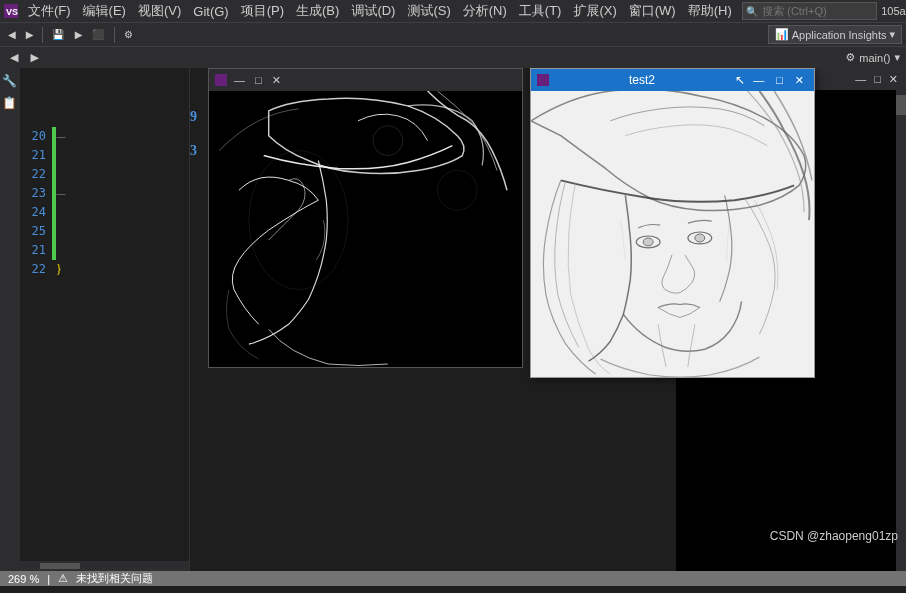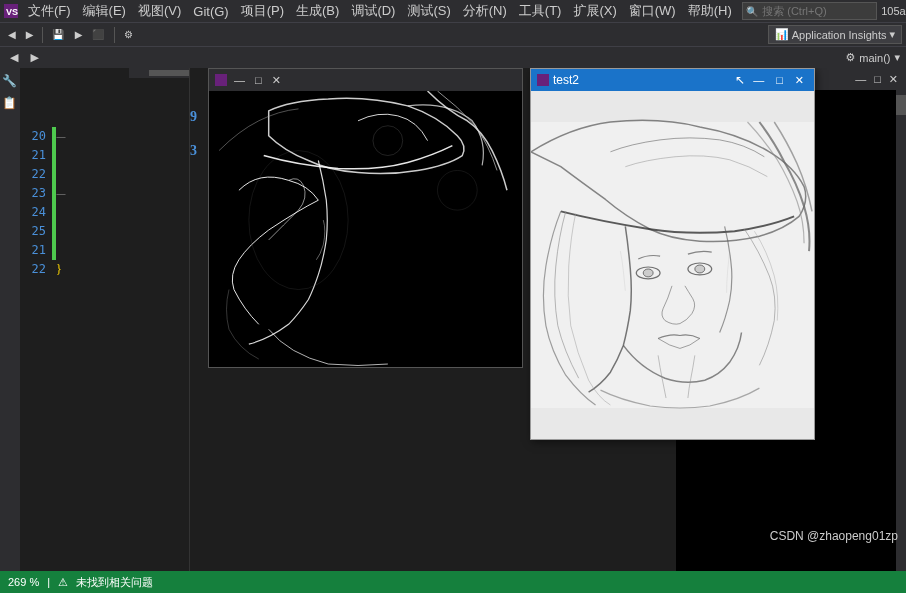--- a/index.html
+++ b/index.html
@@ -155,22 +155,22 @@
     }
     .sidebar-icon {
       color: #858585;
       font-size: 12px;
       cursor: pointer;
     }
 
     
     .status-bar {
       width: 100%;
-      height: 22px;
-      background: #15803d;
+      height: 15px;
+      background: #737373;
       display: flex;
       align-items: center;
       padding: 0 8px;
       gap: 8px;
     }
     .status-item {
       color: white;
       font-size: 11px;
       white-space: nowrap;
     }
@@ -212,25 +212,26 @@
       position: relative;
       overflow: hidden;
     }
 
     
     .test2-window {
       position: absolute;
       left: 340px;
       top: 0;
       width: 285px;
-      height: 372px;
+      height: 310px;
       background: #fff;
       border: 1px solid #999;
       z-index: 20;
       box-shadow: 2px 2px 8px rgba(0,0,0,0.5);
+      text-align: center;
     }
     .test2-titlebar {
       height: 22px;
       background: #1a73c9;
       display: flex;
       align-items: center;
       padding: 0 6px;
       gap: 4px;
     }
     .test2-title {
@@ -394,21 +395,21 @@
   </div>
 </div>
 
 <div class="ide-body">
 
   <div style="width:20px;background:#2d2d30;display:flex;flex-direction:column;align-items:center;padding-top:6px;gap:8px;">
     <span class="sidebar-icon">🔧</span>
     <span class="sidebar-icon">📋</span>
   </div>
 
-  <div style="display:flex;width:170px;background:#1e1e1e;border-right:1px solid #333;position:relative;">
+  <div style="display:flex;flex-direction:column;width:170px;background:#1e1e1e;border-right:1px solid #333;position:relative;">
 
     <div style="flex:1;display:flex;flex-direction:row;">
 
       <div style="width:32px;background:#1e1e1e;padding-top:2px;">
 
         <div style="height:57px;"></div>
 
         <div class="code-num">20</div>
         <div class="code-num">21</div>
         <div class="code-num">22</div>

